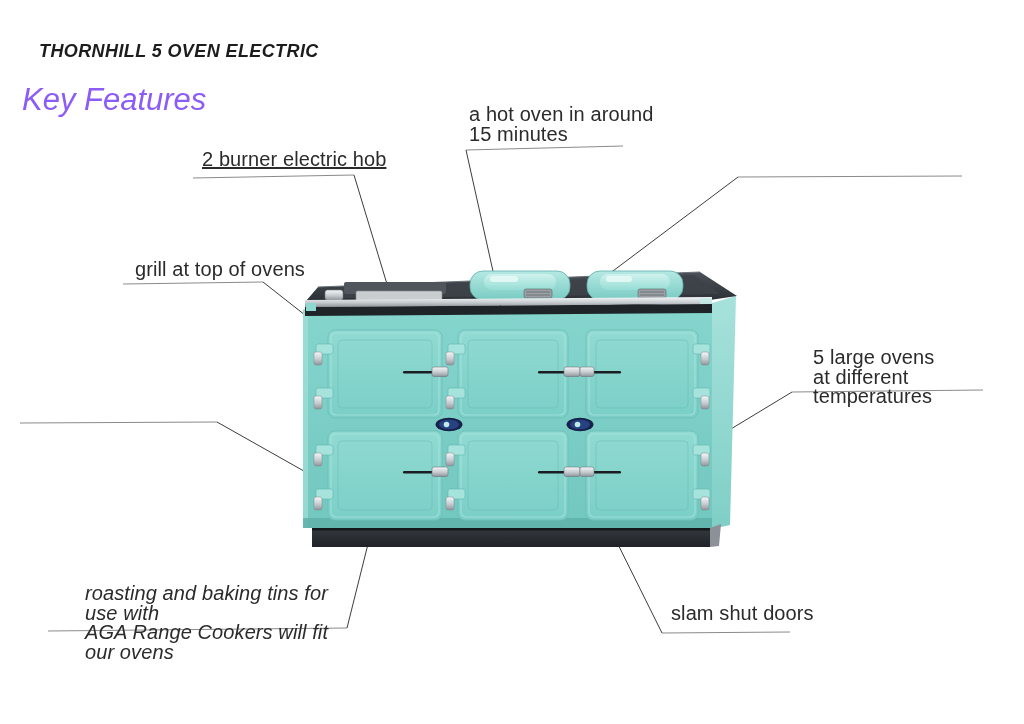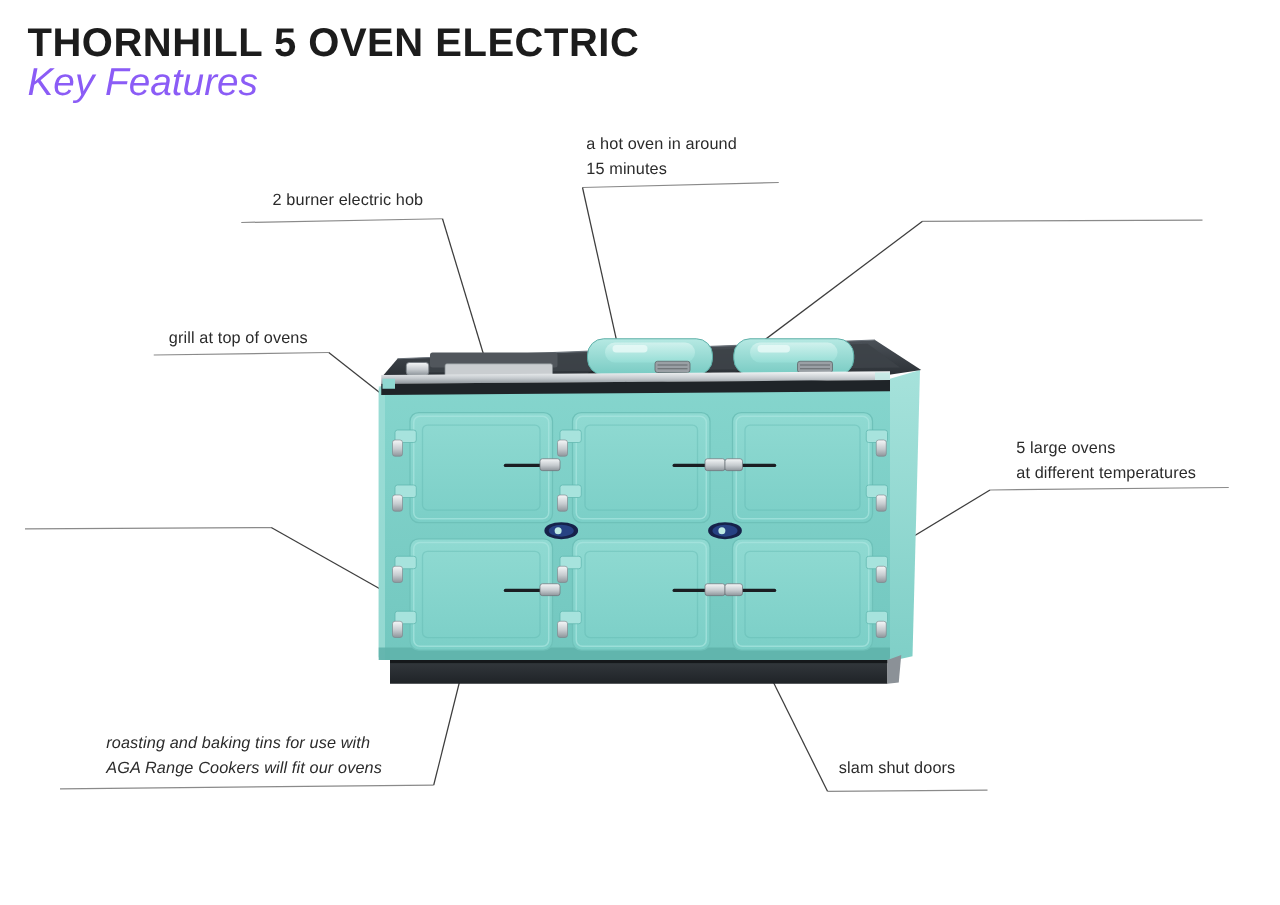--- a/index.html
+++ b/index.html
@@ -2,29 +2,29 @@
 <html style="--enamel_teal: #7ed1c9; --hob_charcoal: #33383d; --chrome: #d8dcdf; --badge_navy: #1c2a50; --leader_line: #3d3d3d; --text: #2b2b2b;"><head>
 <meta charset="utf-8">
 <style>
   html,body{margin:0;padding:0;background:#fff;}
   .canvas{
     position:relative;width:1024px;height:724px;background:#ffffff;
     overflow:hidden;font-family:"Liberation Sans",sans-serif;
   }
   .header{position:absolute;left:22px;top:18px;color:var(--text,#1f1f1f);}
   .header h1{
-    margin:0;font-size:32px;line-height:32px;font-weight:700;
-    letter-spacing:.4px;color:#1c1c1c;
+    margin:17px;font-size:18px;line-height:32px;font-weight:700;
+    letter-spacing:.4px;color:#1c1c1c;font-style:italic;
   }
   .header h2{
     margin:0;font-size:31px;line-height:31px;font-weight:500;
     font-style:italic;color:#8b5cf6;
   }
   .ann{
-    position:absolute;font-size:13px;line-height:19.5px;color:var(--text,#2b2b2b);
+    position:absolute;font-size:20px;line-height:19.5px;color:var(--text,#2b2b2b);
     white-space:pre-line;letter-spacing:.1px;
   }
   .ann.center{text-align:left;font-style:italic;}
   svg.overlay{position:absolute;left:0;top:0;}
   .leader{fill:none;stroke-width:1;}
   .leader.under{stroke:#8a8a8a;}
   .leader.diag{stroke:var(--leader_line,#3d3d3d);}
 </style>
 </head>
 <body>
@@ -242,21 +242,21 @@
         <polygon points="305,300 712,297 712,304 305,307" fill="url(#gChrome)"></polygon>
         <polygon points="305,307 712,304 712,313 305,316" fill="#1f2428"></polygon>
         <rect x="306" y="303" width="10" height="8" fill="#8fd8d1"></rect>
         <rect x="700" y="298" width="12" height="6" fill="#c4ebe6" opacity="0.85"></rect>
       </g>
     </g>
   </svg>
 
   <div class="ann" style="left:469px;top:105px;">a hot oven in around
 15 minutes</div>
-  <div class="ann" style="left:218px;top:150px;">2 burner electric hob</div>
+  <div class="ann" style="left:202px;top:150px;text-decoration:underline;">2 burner electric hob</div>
   <div class="ann" style="left:135px;top:260px;">grill at top of ovens</div>
   <div class="ann" style="left:801px;top:348px;margin-left:12px;">5 large ovens
 at different temperatures</div>
   <div class="ann center" style="left:85px;top:584px;width:264px;">roasting and baking tins for use with
 AGA Range Cookers will fit our ovens</div>
   <div class="ann" style="left:671px;top:604px;">slam shut doors</div>
 
 </div>
 
 </body></html>

